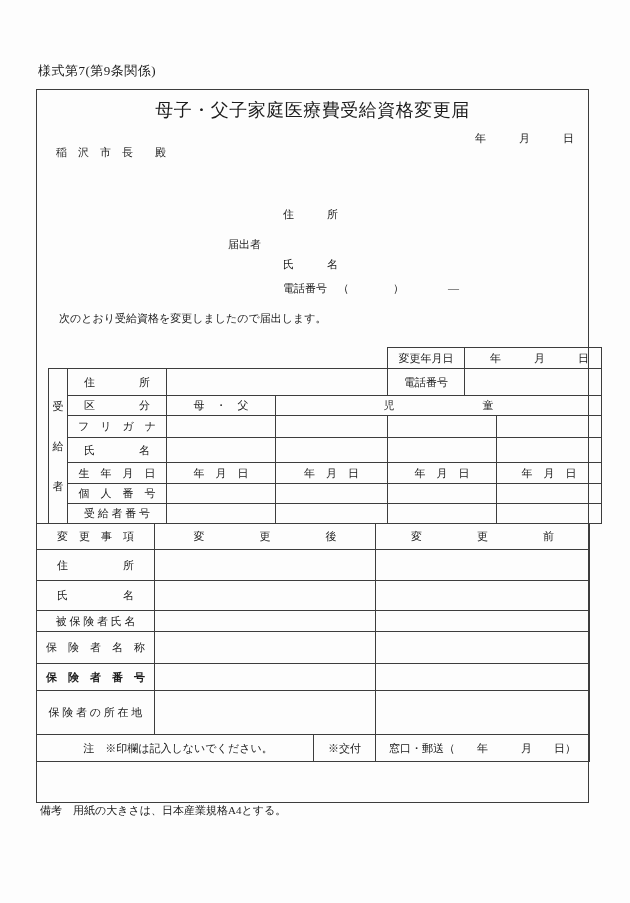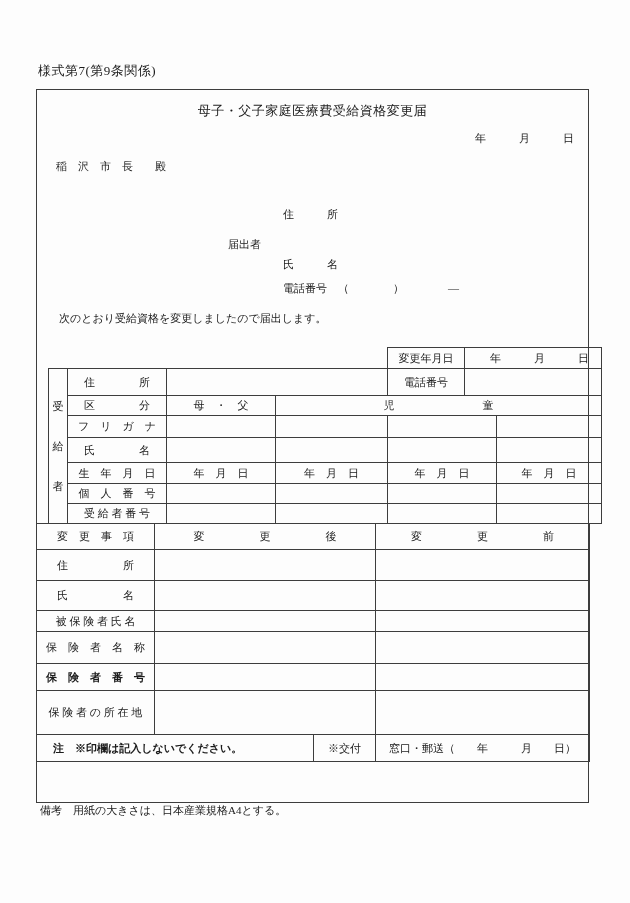--- a/index.html
+++ b/index.html
@@ -14,43 +14,43 @@
     line-height:13px;
     overflow:hidden;
   }
   .formno{position:absolute;left:38px;top:64px;font-size:13px;letter-spacing:0.5px;text-align:center;}
   .sheet{
     position:absolute;left:36px;top:89px;
     width:553px;height:714px;
     border:1px solid #3d3d3d;
     box-sizing:border-box;
   }
-  .title{position:absolute;top:14px;left:0;width:100%;text-align:center;font-size:13px;letter-spacing:0.5px;}
+  .title{position:absolute;top:14px;left:0;width:100%;text-align:center;font-size:18px;letter-spacing:0.5px;}
   .dateline{position:absolute;top:42px;right:14px;text-align:right;}
-  .addressee{position:absolute;top:70px;left:19px;}
+  .addressee{position:absolute;top:56px;left:19px;}
   .nf-label{position:absolute;top:148px;left:191px;}
   .nf-addr{position:absolute;top:118px;left:246px;}
   .nf-name{position:absolute;top:168px;left:246px;}
   .nf-phone{position:absolute;top:192px;left:246px;}
   .declaration{position:absolute;top:222px;left:22px;}
   table{border-collapse:collapse;table-layout:fixed;position:absolute;left:-1px;width:553px;}
   .t-upper{top:257px;margin-left:12px;}
   .t-lower{top:433px;}
   td{
     border:1px solid #3d3d3d;
     padding:0;
     text-align:center;
     vertical-align:middle;
     white-space:nowrap;
     overflow:hidden;
     font-size:11px;
   }
   td.open{border:none;}
   td.right{text-align:right;padding-right:12px;}
-  td.left6{text-align:left;padding-left:16px;font-weight:bold;}
+  td.left6{text-align:center;padding-left:6px;}
   td.left13{text-align:left;padding-left:13px;}
   td.two{white-space:pre-line;line-height:15px;}
   td.vside{white-space:pre-line;line-height:40px;}
   
   .t-upper tr:nth-child(1){height:21px;}
   .t-upper tr:nth-child(2){height:27px;}
   .t-upper tr:nth-child(3){height:20px;}
   .t-upper tr:nth-child(4){height:22px;}
   .t-upper tr:nth-child(5){height:25px;}
   .t-upper tr:nth-child(6){height:21px;font-family:Liberation Serif, serif;}

